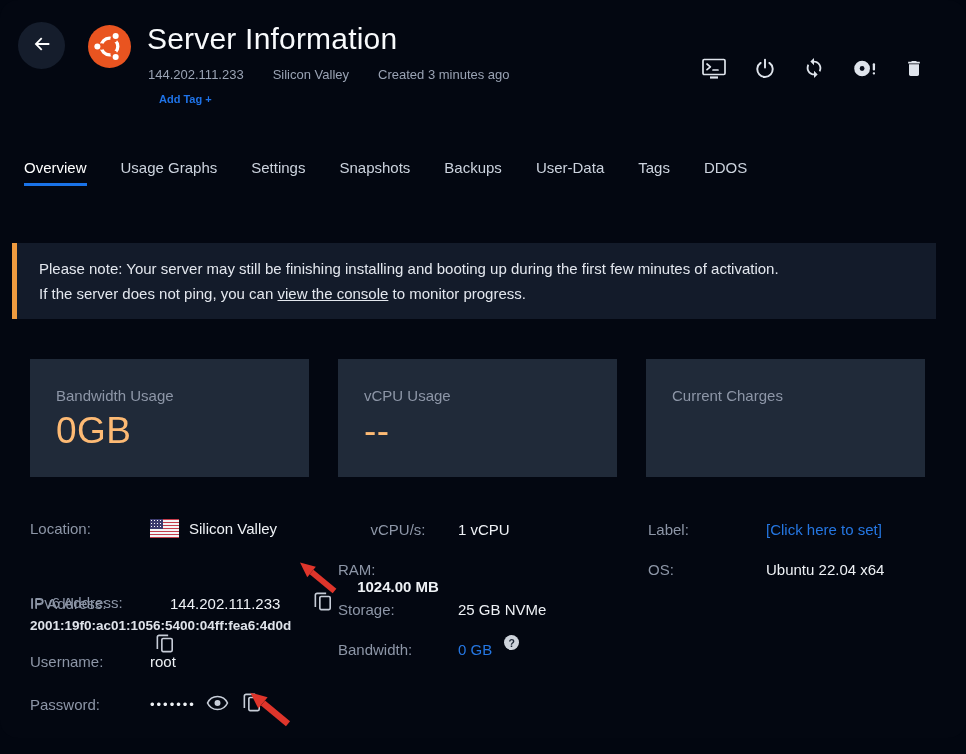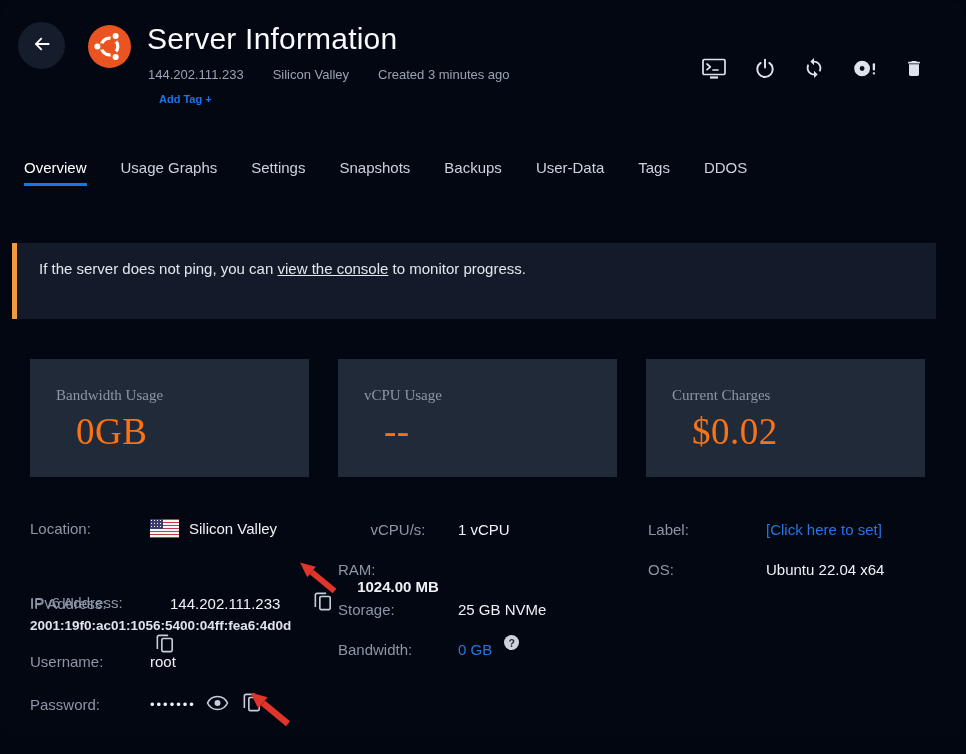--- a/index.html
+++ b/index.html
@@ -24,23 +24,23 @@
   .tab { font-size:15px; color:#ccd3de; padding-bottom:7px; border-bottom:3px solid transparent; cursor:pointer; }
   .tab.active { color:#ffffff; border-bottom-color:#1a73e8; }
 
   
   .notice { position:absolute; left:12px; top:243px; width:924px; height:76px; background:#131b2a;
             border-left:5px solid #ef9b3f; padding:13px 20px 0 22px; font-size:15px; color:#e3e7ee; line-height:25px; }
   .notice .link { text-decoration:underline; color:#e3e7ee; cursor:pointer; }
 
   
   .stats { position:absolute; left:30px; top:359px; display:flex; gap:29px; }
-  .stat-card { width:279px; height:118px; background:#202a39; padding:28px 2px 0 26px;font-family:Liberation Serif, serif; }
+  .stat-card { width:279px; height:118px; background:#202a39; padding:28px 2px 0 26px; }
   .stat-label { font-size:15px; color:#8d96a7; }
-  .stat-value { margin-top:6px; font-size:37px; color:#f97316; font-weight:400; letter-spacing:.5px;margin-left:20px; }
+  .stat-value { margin-top:6px; font-size:37px; color:#fdba74; font-weight:400; letter-spacing:.5px; }
 
   
   .detail-row { position:absolute; display:flex; align-items:center; font-size:15px; }
   .d-label { color:#8d96a7; width:120px; flex:none; }
   .d-value { color:#eef1f5; }
   .blue-link { color:#2577e3; cursor:pointer; }
   .flag { position:relative; width:29px; height:19px; flex:none; margin-right:10px;
           background:repeating-linear-gradient(180deg,#c43c4b 0 1.5px,#f3f4f6 1.5px 3px); }
   .flag .canton { position:absolute; left:0; top:0; width:13px; height:10px; background:#3c3b6e;
           background-image:radial-gradient(#fff 18%, transparent 22%); background-size:3px 3px; }
@@ -139,35 +139,35 @@
     <div class="tab">Usage Graphs</div>
     <div class="tab">Settings</div>
     <div class="tab">Snapshots</div>
     <div class="tab">Backups</div>
     <div class="tab">User-Data</div>
     <div class="tab">Tags</div>
     <div class="tab">DDOS</div>
   </div>
 
   <div class="notice">
+    <div>Please note: Your server may still be finishing installing and booting up during the first few minutes of activation.</div>
     <div><span>If the server does not ping, you can </span><span class="link">view the console</span><span> to monitor progress.</span></div>
   </div>
 
   <div class="stats">
     <div class="stat-card">
       <div class="stat-label">Bandwidth Usage</div>
       <div class="stat-value">0GB</div>
     </div>
     <div class="stat-card">
       <div class="stat-label">vCPU Usage</div>
       <div class="stat-value">--</div>
     </div>
     <div class="stat-card">
       <div class="stat-label">Current Charges</div>
-      <div class="stat-value">$0.02</div>
     </div>
   </div>
 
   <div class="detail-row" style="left:30px; top:519px;">
     <span class="d-label">Location:</span>
     <span class="flag">
         <span class="canton"></span>
       </span>
     <span class="d-value">Silicon Valley</span>
   </div>

